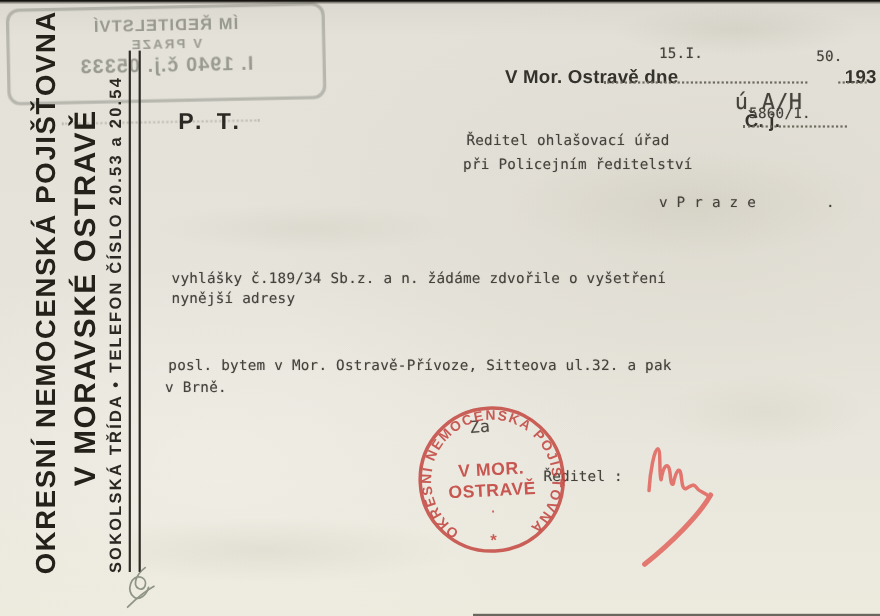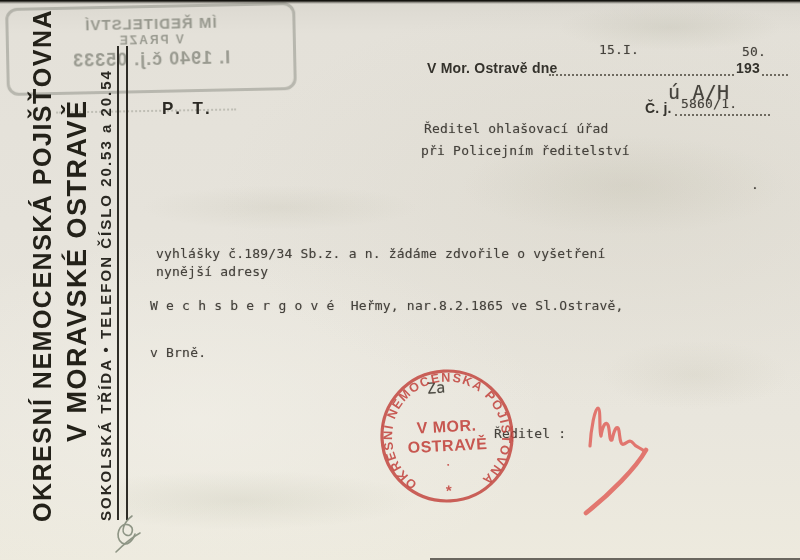--- a/index.html
+++ b/index.html
@@ -16,37 +16,37 @@
   .edge-bottom{position:absolute;bottom:0;left:430px;right:0;height:2px;background:rgba(35,32,26,.65);}
   .smudge{position:absolute;pointer-events:none;}
   
   .vtext{position:absolute;transform-origin:0 0;transform:rotate(-90deg);white-space:pre;
     font-weight:bold;color:#232119;}
   .v1{font-size:25px;letter-spacing:1.5px;}
   .v2{font-size:27px;letter-spacing:1.5px;}
   .v3{font-size:15px;letter-spacing:2px;color:#2a2822;}
   .dblrule{position:absolute;left:117px;top:46px;height:474px;width:7px;
     border-left:2px solid #2e2c26;border-right:2px solid #2e2c26;}
-  .pt{position:absolute;left:162px;top:99px;font-size:17px;font-weight:bold;
+  .pt{position:absolute;left:162px;top:99px;font-size:21px;font-weight:bold;
     letter-spacing:4px;color:#2b2923;white-space:pre;}
   
   .ghost-stamp{position:absolute;left:6px;top:5px;width:284px;height:82px;
     border:3px solid rgba(122,124,114,.42);border-radius:12px;transform:rotate(-1.2deg);
     filter:blur(.4px);}
   .ghost-stamp .mirror{transform:scaleX(-1);width:100%;height:100%;text-align:center;
     color:rgba(106,110,98,.62);font-weight:bold;}
   .g1{font-size:15px;letter-spacing:1px;margin-top:7px;}
   .g2{font-size:12px;letter-spacing:2px;margin-top:1px;}
   .g3{font-size:18px;letter-spacing:1px;margin-top:2px;}
   .ghost-squiggle{position:absolute;left:56px;top:96px;width:180px;height:14px;
     border-bottom:2px dotted rgba(120,124,112,.35);transform:rotate(-1deg);filter:blur(.5px);}
   
   .mono{position:absolute;white-space:pre;font-family:"DejaVu Sans Mono","Liberation Mono",monospace;
     font-size:13px;color:#45423c;text-shadow:0 0 1px rgba(69,66,60,.4);letter-spacing:.2px;}
-  .printed{position:absolute;white-space:pre;font-weight:bold;font-size:14px;color:#34322c;letter-spacing:.2px;}
+  .printed{position:absolute;white-space:pre;font-weight:bold;font-size:17px;color:#34322c;letter-spacing:.2px;margin-left:32px;}
   .leader{position:absolute;height:1px;border-bottom:2px dotted #6e6a60;}
   
   .stampsvg{position:absolute;left:372px;top:361px;transform:rotate(-3deg);opacity:.92;}
   .sigsvg{position:absolute;left:572px;top:398px;}
   .pencilsvg{position:absolute;left:104px;top:510px;}
   .za{position:absolute;left:427px;top:379px;font-size:15px;color:#3a3831;transform:rotate(-4deg);opacity:.9;}
 </style>
 </head>
 <body>
 
@@ -80,26 +80,27 @@
   <div class="leader" style="left:549px;top:73px;width:185px;"></div>
   <span class="printed" style="left:736px;top:60px;">193</span>
   <div class="leader" style="left:762px;top:73px;width:26px;"></div>
   <span class="mono" style="left:668px;top:80px;font-size:20px;">ú A/H</span>
   <span class="printed" style="left:645px;top:100px;">Č. j.</span>
   <div class="leader" style="left:675px;top:113px;width:95px;"></div>
   <span class="mono" style="left:681px;top:96px;">5860/1.</span>
 
   <span class="mono" style="left:424px;top:121px;">Ředitel ohlašovací úřad</span>
   <span class="mono" style="left:421px;top:143px;text-align:right;">při Policejním ředitelství</span>
+  <span class="mono" style="left:599px;top:177px;">v P r a z e</span>
   <span class="mono" style="left:751px;top:177px;">.</span>
 
   <span class="mono" style="left:156px;top:246px;">vyhlášky č.189/34 Sb.z. a n. žádáme zdvořile o vyšetření</span>
   <span class="mono" style="left:156px;top:264px;">nynější adresy</span>
 
-  <span class="mono" style="left:150px;top:298px;">W e c h s b e r g o v é  Heřmy, nar.8.2.1865 ve Sl.Ostravě,</span>
+  <span class="mono" style="left:153px;top:325px;">posl. bytem v Mor. Ostravě-Přívoze, Sitteova ul.32. a pak</span>
   <span class="mono" style="left:150px;top:345px;">v Brně.</span>
 
   <span class="mono za">Za</span>
   <span class="mono" style="left:494px;top:426px;">Ředitel :</span>
 
   <svg class="stampsvg" width="150" height="150" viewBox="-75 -75 150 150">
     <g fill="none" stroke="#c2423c" opacity="0.9">
       <circle cx="0" cy="0" r="65" stroke-width="3.2"></circle>
     </g>
     <defs>

